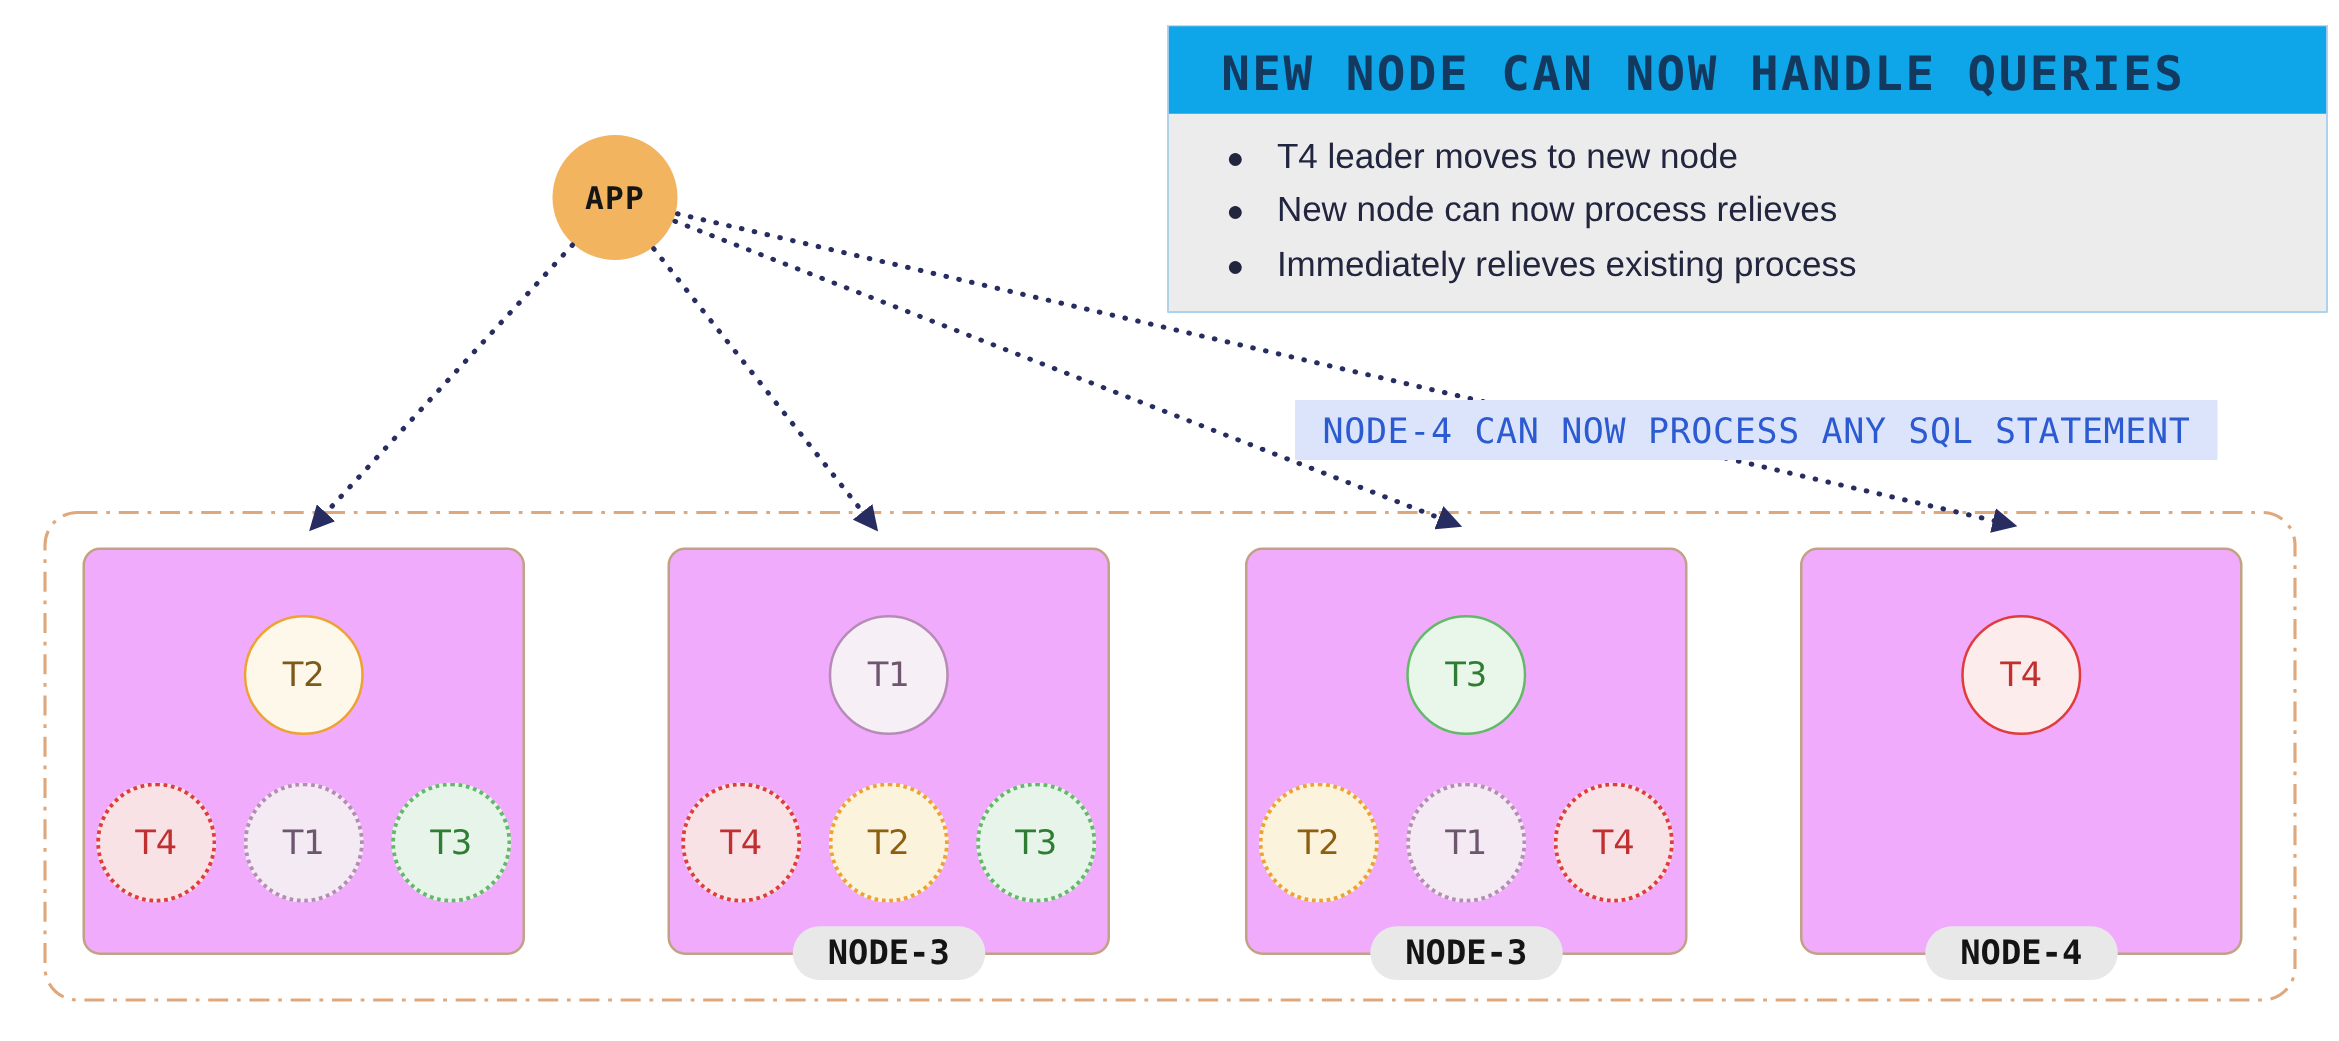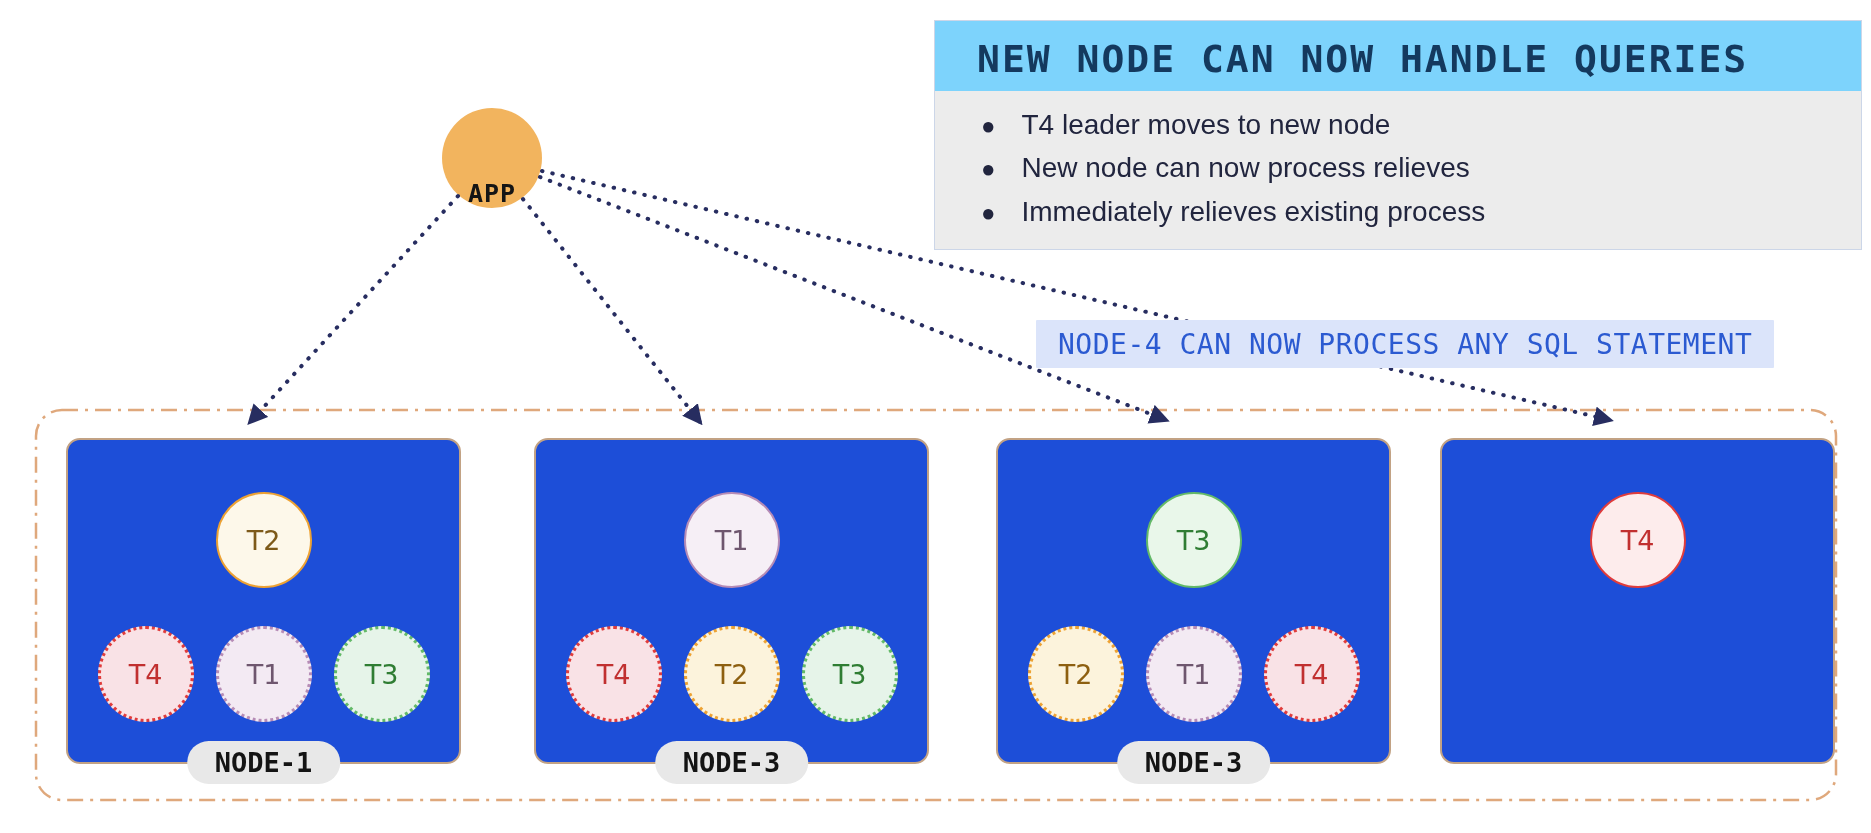--- a/index.html
+++ b/index.html
@@ -19,36 +19,36 @@
     z-index:5;
     pointer-events:none;
   }
   
   .app-circle{
     position:absolute;
     left:442px; top:108px;
     width:100px; height:100px;
     border-radius:50%;
     background:#f2b45e;
-    display:flex; align-items:flex-end; justify-content:center;
+    display:flex; align-items:center; justify-content:center;
     z-index:4;
   }
   .app-circle span{
     font-family:"DejaVu Sans Mono", monospace;
     font-weight:bold;
     font-size:25px;
     color:#151515;
     letter-spacing:1px;
   }
   
   .callout{
     position:absolute;
     left:934px; top:20px;
     width:928px;
-    background:#7dd3fc;
+    background:#0ea5e9;
     border:1px solid #ccd6e8;
     z-index:6;
     box-sizing:border-box;
   }
   .callout-title{
     padding:16px 26px 10px 42px;
     font-family:"DejaVu Sans Mono", monospace;
     font-weight:bold;
     font-size:38px;
     letter-spacing:2px;
@@ -88,22 +88,22 @@
     font-size:28px;
     letter-spacing:0.5px;
     color:#2b5ad1;
     z-index:6;
     white-space:nowrap;
   }
   
   .node-box{
     position:absolute;
     top:438px;
-    width:395px; height:326px;
-    background:#1d4ed8;
+    width:354px; height:326px;
+    background:#f0abfc;
     border:2px solid #c2a284;
     border-radius:14px;
     z-index:2;
     box-sizing:border-box;
   }
   #node-1{left:66px;}
   #node-2{left:534px;}
   #node-3{left:996px;}
   #node-4{left:1440px;}
   .leader-row{
@@ -190,21 +190,20 @@
       <div class="tablet follower t-red">
         <span>T4</span>
       </div>
       <div class="tablet follower t-purple">
         <span>T1</span>
       </div>
       <div class="tablet follower t-green">
         <span>T3</span>
       </div>
     </div>
-    <div class="node-pill">NODE-1</div>
   </div>
 
   <div class="node-box" id="node-2">
     <div class="leader-row">
       <div class="tablet leader t-purple">
         <span>T1</span>
       </div>
     </div>
     <div class="follower-row">
       <div class="tablet follower t-red">
@@ -239,15 +238,16 @@
     </div>
     <div class="node-pill">NODE-3</div>
   </div>
 
   <div class="node-box" id="node-4">
     <div class="leader-row">
       <div class="tablet leader t-red">
         <span>T4</span>
       </div>
     </div>
+    <div class="node-pill">NODE-4</div>
   </div>
 
 </div>
 
 </body></html>

